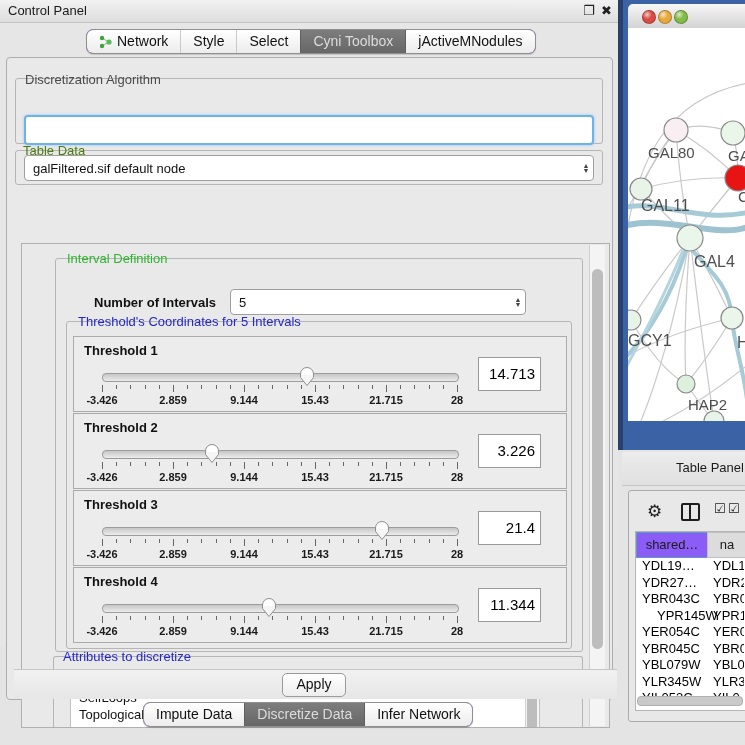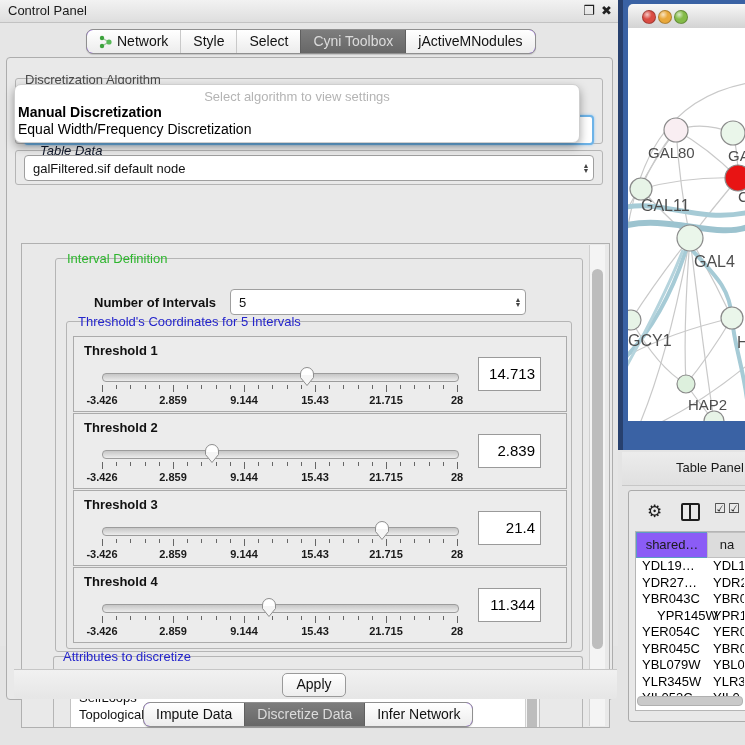--- a/index.html
+++ b/index.html
@@ -123,21 +123,21 @@
     </div>
 
   <div id="main-panel" class="abs">
 
     <div class="groupbox" style="left:8px;top:20px;width:586px;height:64px;">
       <span class="group-title" style="left:6px;top:-7px;color:#4a4a4a;">Discretization Algorithm</span>
       <div class="combobox" style="left:8px;top:36px;width:566px;height:26px;border:2px solid #6db3e8;box-shadow:0 0 3px #8fc4ef;"></div>
     </div>
 
     <div class="groupbox" style="left:8px;top:92px;width:586px;height:33px;">
-      <span class="group-title" style="left:21px;top:-8px;color:#0f172a;font-style:italic;">Table Data</span>
+      <span class="group-title" style="left:4px;top:-8px;color:#4d7c0f;">Table Data</span>
       <div class="combobox" style="left:8px;top:4px;width:568px;height:24px;">
         <span class="combo-text">galFiltered.sif default node</span>
         <span class="stepper">
             <span>▲</span>
             <span>▼</span>
           </span>
       </div>
     </div>
 
     <div id="scroll-pane" class="abs">
@@ -238,21 +238,21 @@
                   <div class="tick" style="left: 355px; height: 7px;"></div>
                 </div>
                 <div class="t-ticklabels">
                   <span class="ticklabel" style="left: 0%;">-3.426</span>
                   <span class="ticklabel" style="left: 20%;">2.859</span>
                   <span class="ticklabel" style="left: 40%;">9.144</span>
                   <span class="ticklabel" style="left: 60%;">15.43</span>
                   <span class="ticklabel" style="left: 80%;">21.715</span>
                   <span class="ticklabel" style="left: 100%;">28</span>
                 </div>
-                <div class="t-value">2.839</div>
+                <div class="t-value">3.226</div>
               </div>
               <div class="tbox" style="top: 168px;">
                 <span class="t-label">Threshold 3</span>
                 <div class="t-track"></div>
                 <div class="t-thumb" style="left: 300.444px;"><svg width="16" height="21" viewBox="0 0 16 21" style="position:static;">
                     <path d="M1.5,8 a6.5,6.5 0 0 1 13,0 v3.5 L8,19.5 1.5,11.5 Z" fill="#f5f5f5" stroke="#8f8f8f"></path>
                     <path d="M2.5,8 a5.5,5.5 0 0 1 11,0 v1 H2.5 Z" fill="#ffffff"></path>
                   </svg></div>
                 <div class="t-ticks">
                   <div class="tick" style="left: 0px; height: 7px;"></div>
@@ -357,25 +357,20 @@
       <div class="vscroll-track" style="right:4px;top:1px;width:15px;height:481px;">
         <div class="vscroll-thumb" style="left:2px;top:24px;width:11px;height:380px;"></div>
       </div>
     </div>
 
     <div id="apply-row" class="abs">
       <div id="apply-btn" class="abs">Apply</div>
     </div>
   </div>
 
-  <div id="algo-popup" class="abs">
-    <div id="popup-hint" class="abs">Select algorithm to view settings</div>
-    <div class="popup-item" style="top:19px;font-weight:bold;">Manual Discretization</div>
-    <div class="popup-item" style="top:36px;">Equal Width/Frequency Discretization</div>
-  </div>
 
   <div id="bottom-tabs" class="abs seg">
       <div class="seg-tab">
         <span>Impute Data</span>
       </div>
       <div class="seg-tab sel">
         <span>Discretize Data</span>
       </div>
       <div class="seg-tab">
         <span>Infer Network</span>

